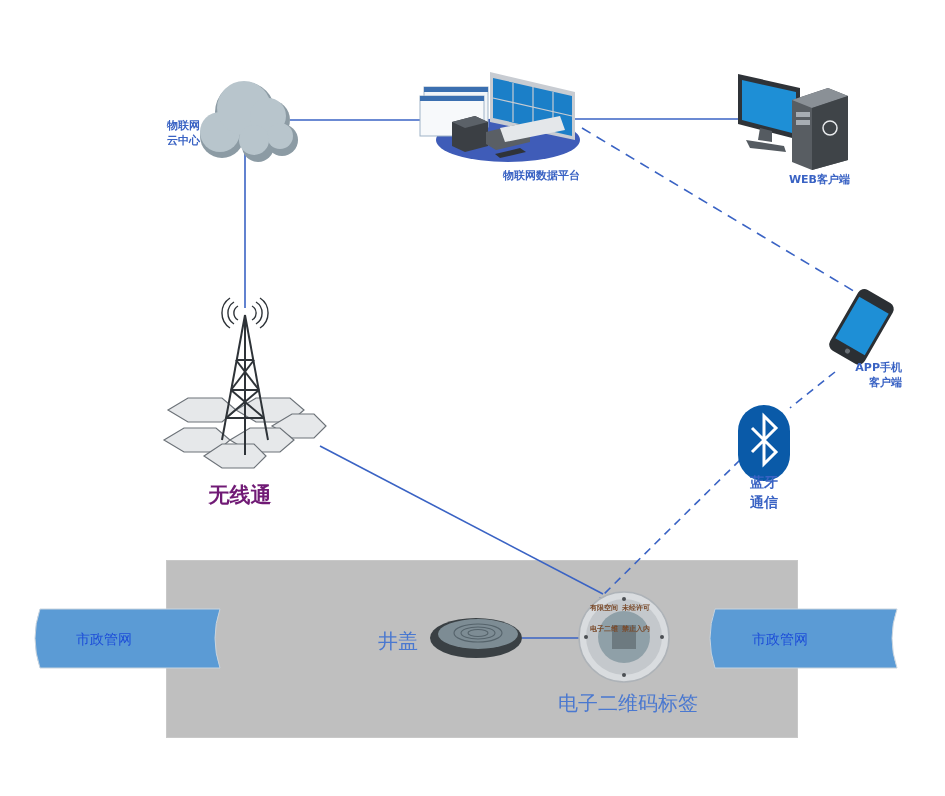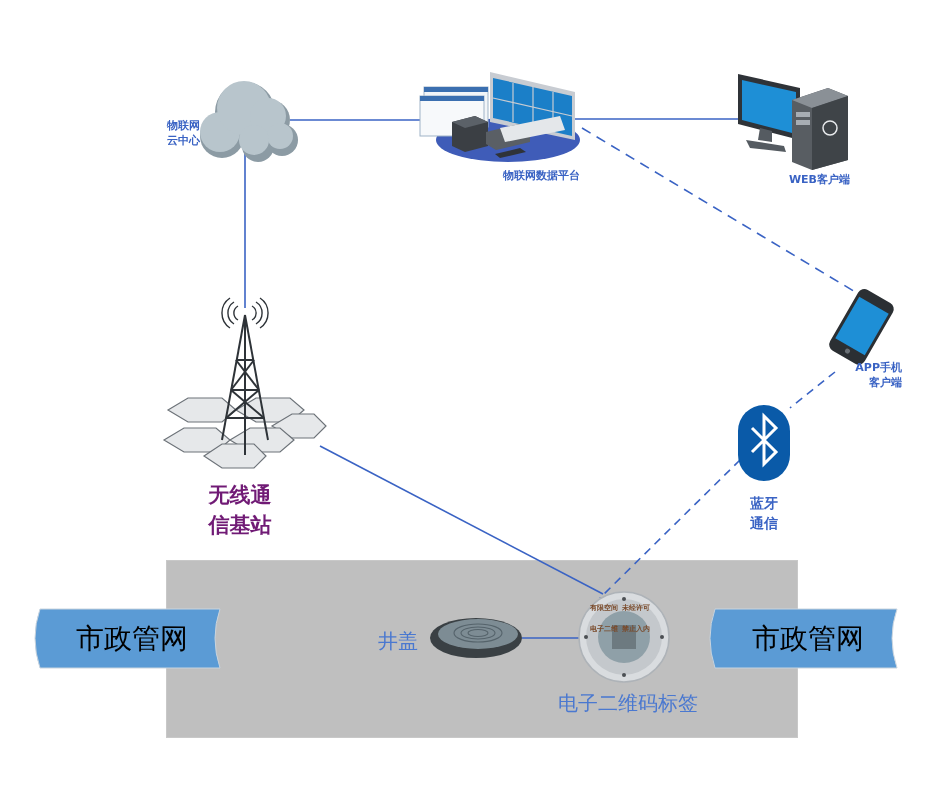--- a/index.html
+++ b/index.html
@@ -3,21 +3,21 @@
   <meta charset="utf-8">
   <style>
     html, body { margin: 0; padding: 0; background: #ffffff; }
     body { width: 945px; height: 796px; position: relative; overflow: hidden;
            font-family: "DejaVu Sans", "Liberation Sans", sans-serif; }
     .abs { position: absolute; }
     .lbl-small { color: #3a63c4; font-weight: bold; font-size: 11px; line-height: 15px; text-align: right; }
     .lbl-big { color: #701a75; font-weight: bold; font-size: 21px; line-height: 30px; text-align: center; }
     .lbl-mid { color: #3a63c4; font-weight: bold; font-size: 14px; line-height: 20px; text-align: center; }
     .lbl-plain { color: #4a78d0; font-size: 20px; line-height: 26px; }
-    .pipe-text { color: #000000; font-size: 28px; line-height: 26px; font-weight: normal; }
+    .pipe-text { color: #1d4ed8; font-size: 14px; line-height: 26px; font-weight: normal; }
     #ground { left: 166px; top: 560px; width: 632px; height: 178px; background: #bfbfbf; border: 1px solid #c8c8c8; box-sizing: border-box; }
     svg.overlay { position: absolute; left: 0; top: 0; }
   </style>
 </head>
 <body>
 
 <div id="ground" class="abs"></div>
 
 <svg class="overlay" width="945" height="796" viewBox="0 0 945 796">
 
@@ -176,24 +176,23 @@
 
 <div class="abs lbl-small" style="left:750px; top:172px; width:100px;">WEB客户端</div>
 
 <div class="abs lbl-small" style="left:822px; top:360px; width:80px;">
   <div>APP手机</div>
   <div>客户端</div>
 </div>
 
 <div class="abs lbl-big" style="left:185px; top:480px; width:110px;">
   <div>无线通</div>
-  <div>信基站</div>
-</div>
-
-<div class="abs lbl-mid" style="left:734px; top:493px; width:60px;">
+</div>
+
+<div class="abs lbl-mid" style="left:734px; top:472px; width:60px;">
   <div>蓝牙</div>
   <div>通信</div>
 </div>
 
 <div class="abs lbl-plain" style="left:378px; top:628px;">井盖</div>
 
 <div class="abs lbl-plain" style="left:558px; top:690px;">电子二维码标签</div>
 
 <div class="abs pipe-text" style="left:76px; top:626px;">市政管网</div>
 <div class="abs pipe-text" style="left:752px; top:626px;">市政管网</div>

